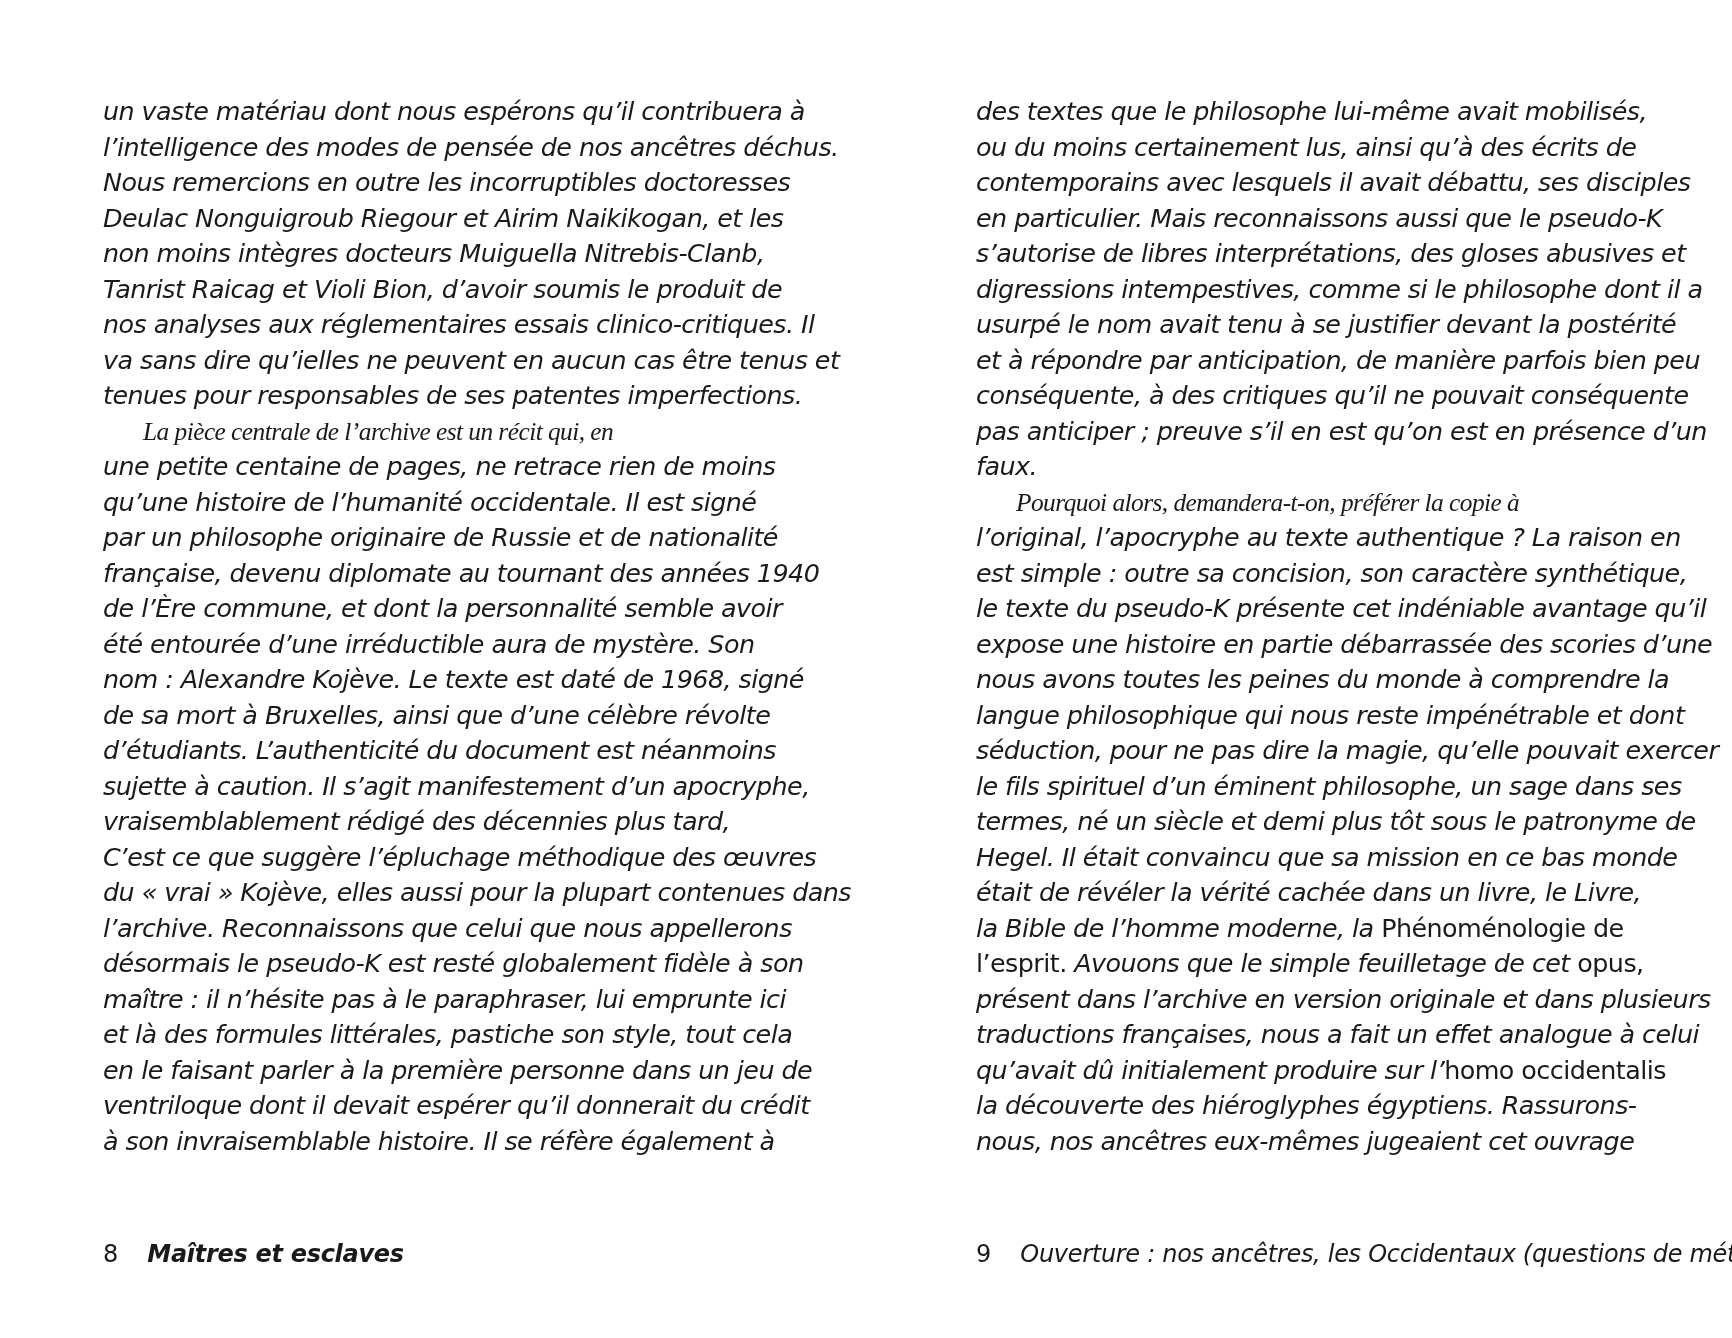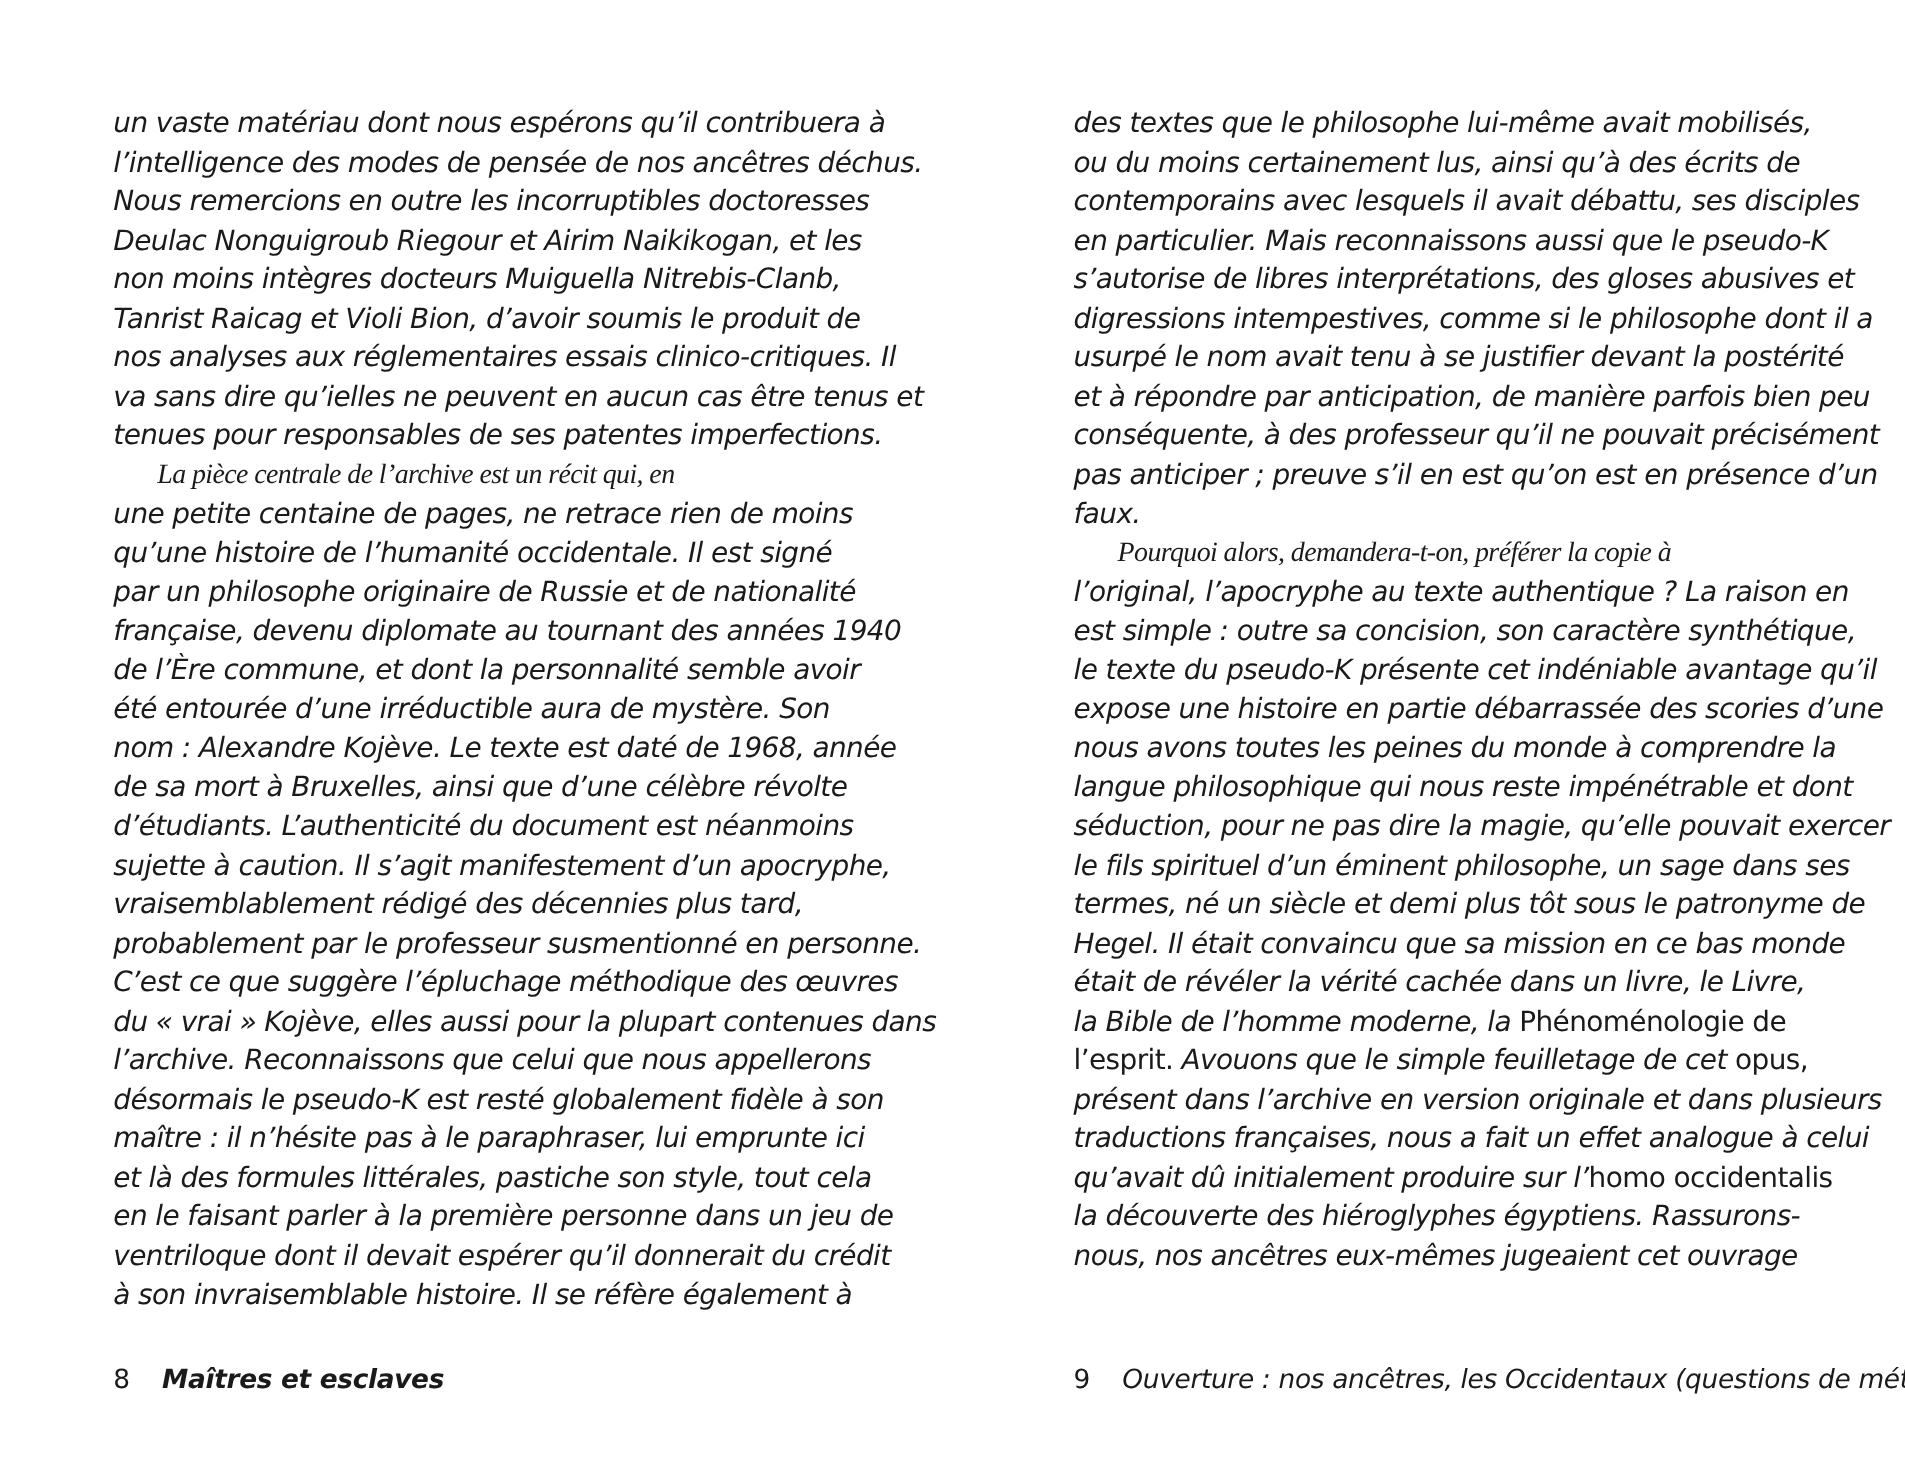--- a/index.html
+++ b/index.html
@@ -76,26 +76,25 @@
       <span class="line">nos analyses aux réglementaires essais clinico-critiques. Il</span>
       <span class="line">va sans dire qu’ielles ne peuvent en aucun cas être tenus et</span>
       <span class="line">tenues pour responsables de ses patentes imperfections.</span>
       <span class="line indent">La pièce centrale de l’archive est un récit qui, en</span>
       <span class="line">une petite centaine de pages, ne retrace rien de moins</span>
       <span class="line">qu’une histoire de l’humanité occidentale. Il est signé</span>
       <span class="line">par un philosophe originaire de Russie et de nationalité</span>
       <span class="line">française, devenu diplomate au tournant des années 1940</span>
       <span class="line">de l’Ère commune, et dont la personnalité semble avoir</span>
       <span class="line">été entourée d’une irréductible aura de mystère. Son</span>
-      <span class="line">nom : Alexandre Kojève. Le texte est daté de 1968, année</span>
+      <span class="line">nom : Alexandre Kojève. Le texte est daté de 1968, signé</span>
       <span class="line">de sa mort à Bruxelles, ainsi que d’une célèbre révolte</span>
       <span class="line">d’étudiants. L’authenticité du document est néanmoins</span>
       <span class="line">sujette à caution. Il s’agit manifestement d’un apocryphe,</span>
       <span class="line">vraisemblablement rédigé des décennies plus tard,</span>
-      <span class="line">probablement par le professeur susmentionné en personne.</span>
       <span class="line">C’est ce que suggère l’épluchage méthodique des œuvres</span>
       <span class="line">du « vrai » Kojève, elles aussi pour la plupart contenues dans</span>
       <span class="line">l’archive. Reconnaissons que celui que nous appellerons</span>
       <span class="line">désormais le pseudo-K est resté globalement fidèle à son</span>
       <span class="line">maître : il n’hésite pas à le paraphraser, lui emprunte ici</span>
       <span class="line">et là des formules littérales, pastiche son style, tout cela</span>
       <span class="line">en le faisant parler à la première personne dans un jeu de</span>
       <span class="line">ventriloque dont il devait espérer qu’il donnerait du crédit</span>
       <span class="line">à son invraisemblable histoire. Il se réfère également à</span>
     </div>
@@ -108,21 +107,21 @@
 <div class="page page-right">
   <div class="text-block">
       <span class="line">des textes que le philosophe lui-même avait mobilisés,</span>
       <span class="line">ou du moins certainement lus, ainsi qu’à des écrits de</span>
       <span class="line">contemporains avec lesquels il avait débattu, ses disciples</span>
       <span class="line">en particulier. Mais reconnaissons aussi que le pseudo-K</span>
       <span class="line">s’autorise de libres interprétations, des gloses abusives et</span>
       <span class="line">digressions intempestives, comme si le philosophe dont il a</span>
       <span class="line">usurpé le nom avait tenu à se justifier devant la postérité</span>
       <span class="line">et à répondre par anticipation, de manière parfois bien peu</span>
-      <span class="line">conséquente, à des professeur qu’il ne pouvait précisément</span>
+      <span class="line">conséquente, à des critiques qu’il ne pouvait conséquente</span>
       <span class="line">pas anticiper ; preuve s’il en est qu’on est en présence d’un</span>
       <span class="line">faux.</span>
       <span class="line indent">Pourquoi alors, demandera-t-on, préférer la copie à</span>
       <span class="line">l’original, l’apocryphe au texte authentique ? La raison en</span>
       <span class="line">est simple : outre sa concision, son caractère synthétique,</span>
       <span class="line">le texte du pseudo-K présente cet indéniable avantage qu’il</span>
       <span class="line">expose une histoire en partie débarrassée des scories d’une</span>
       <span class="line">nous avons toutes les peines du monde à comprendre la</span>
       <span class="line">langue philosophique qui nous reste impénétrable et dont</span>
       <span class="line">séduction, pour ne pas dire la magie, qu’elle pouvait exercer</span>

